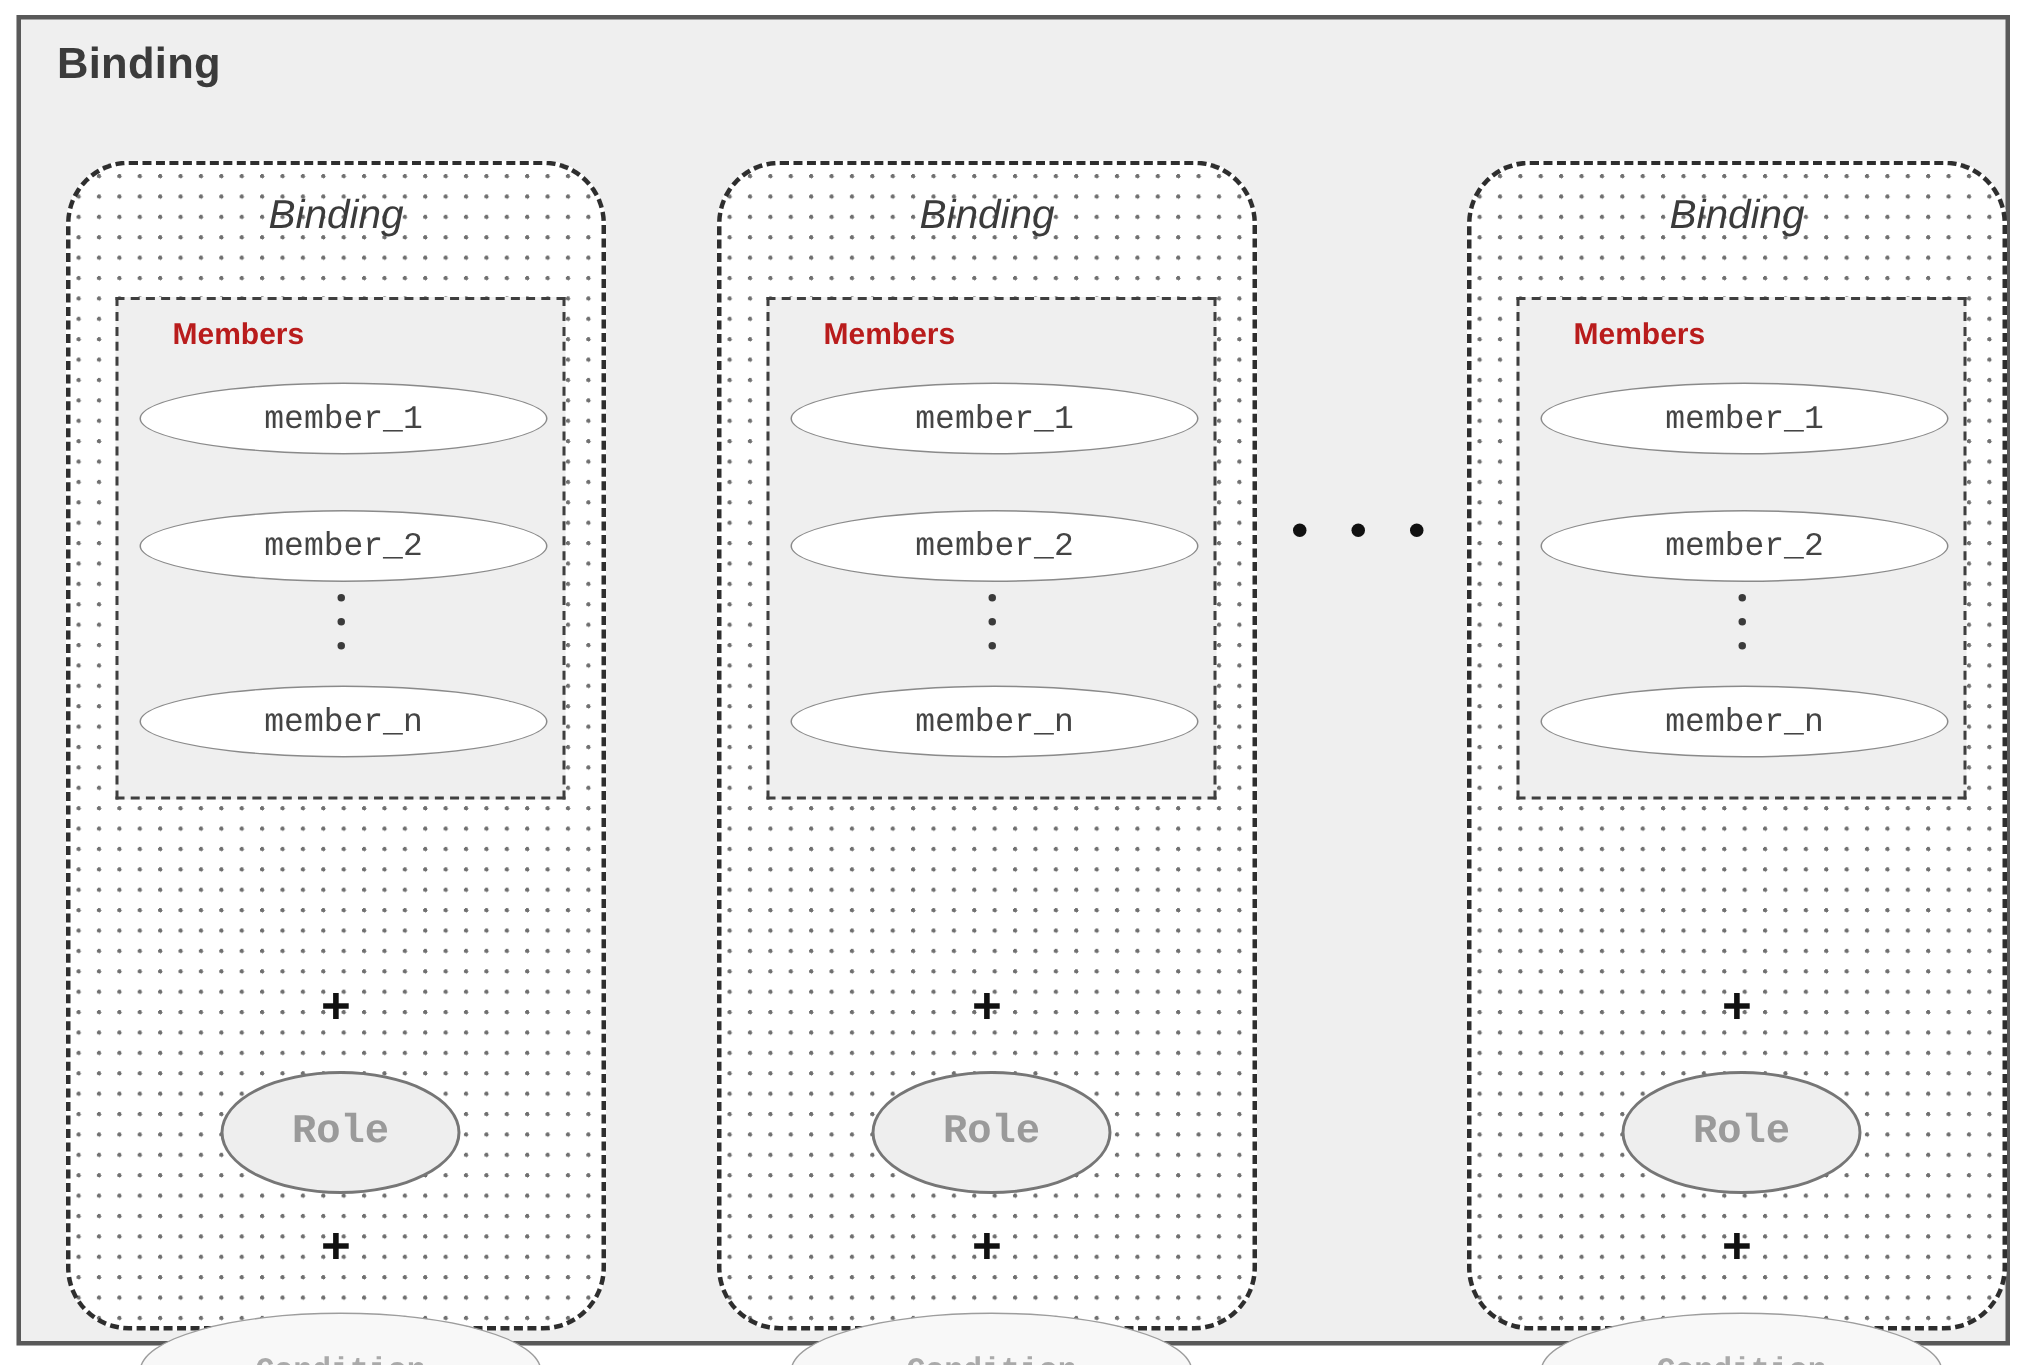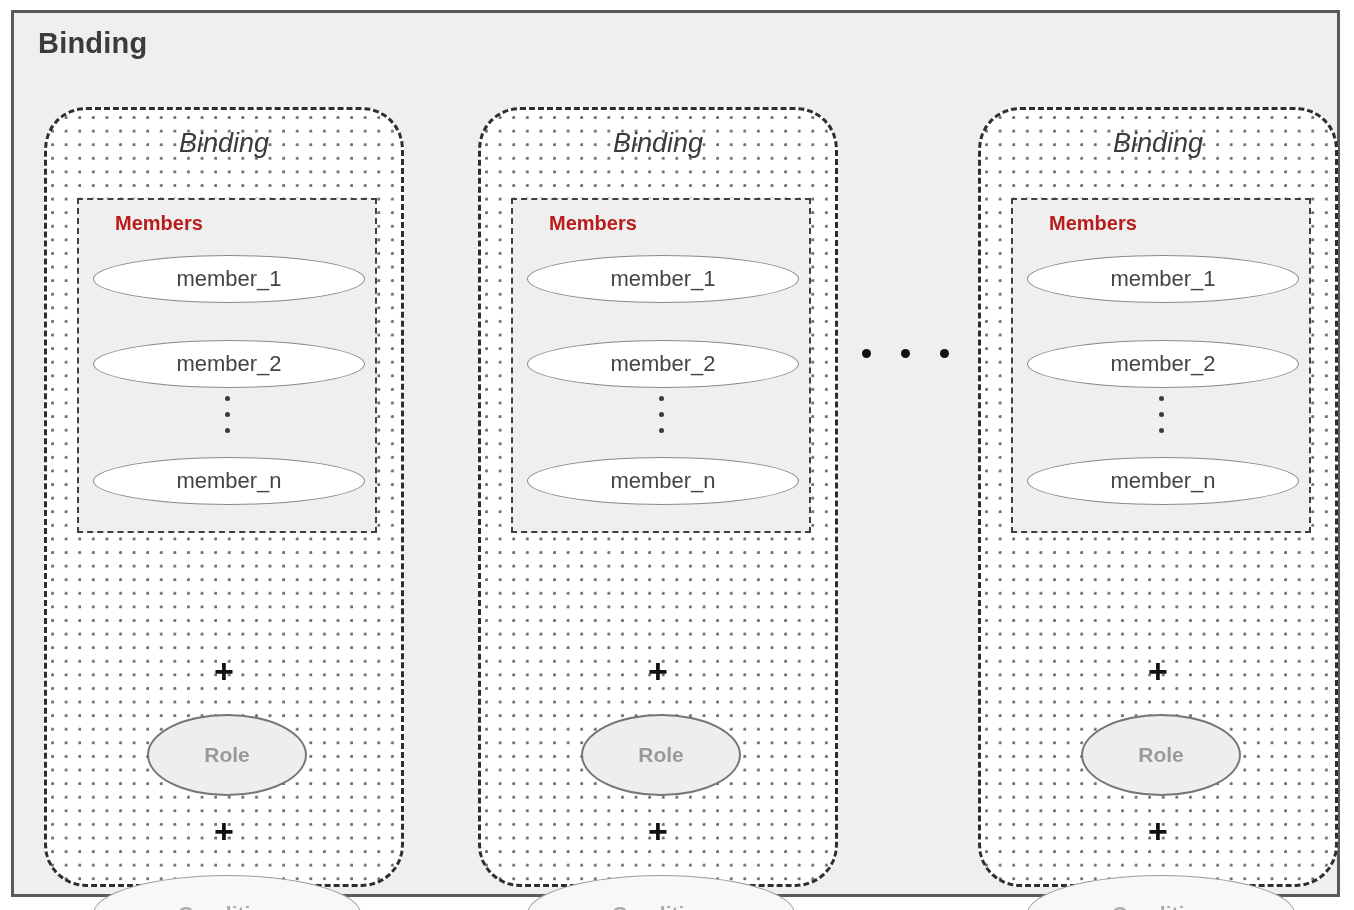--- a/index.html
+++ b/index.html
@@ -101,20 +101,21 @@
   
   .ellipse {
     position: absolute;
     box-sizing: border-box;
     border-radius: 50%;
     display: flex;
     align-items: center;
     justify-content: center;
     text-align: center;
     white-space: nowrap;
+    font-family: Liberation Mono, monospace;
   }
 
   .member-ellipse {
     left: 14px;
     width: 272px;
     height: 48px;
     background: #ffffff;
     border: 1.6px solid #8a8a8a;
     font-size: 22px;
     color: #444444;
@@ -123,21 +124,21 @@
   .member-slot-1 { top: 140px; }
   .member-slot-2 { top: 257px; text-align: center; }
 
   .role-ellipse {
     left: 100px;
     top: 604px;
     width: 160px;
     height: 82px;
     background: #eeeeee;
     border: 2px solid #767676;
-    font-size: 21px;
+    font-size: 27px;
     font-weight: bold;
     color: #9a9a9a;
   }
 
   .condition-ellipse {
     left: 46px;
     top: 765px;
     width: 268px;
     height: 78px;
     background: #f8f8f8;

